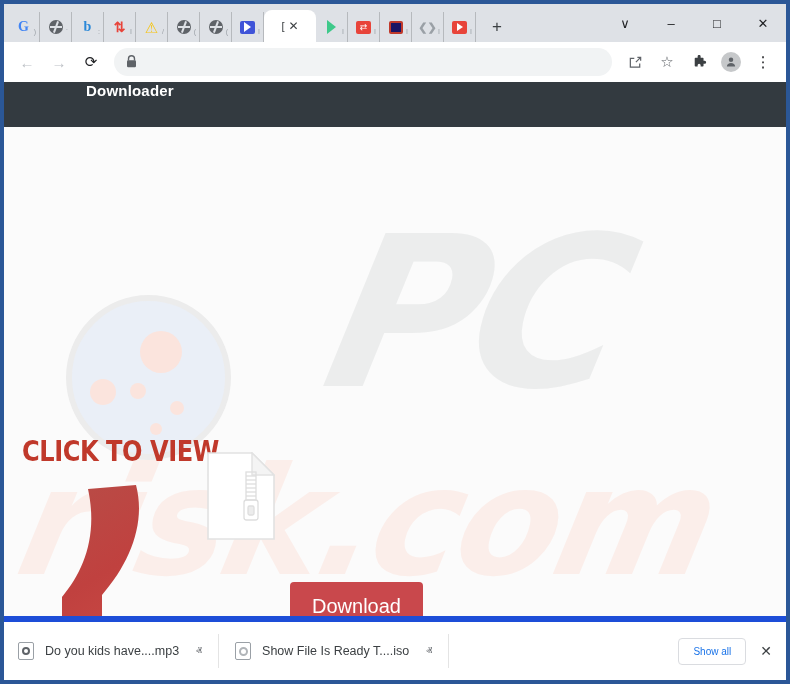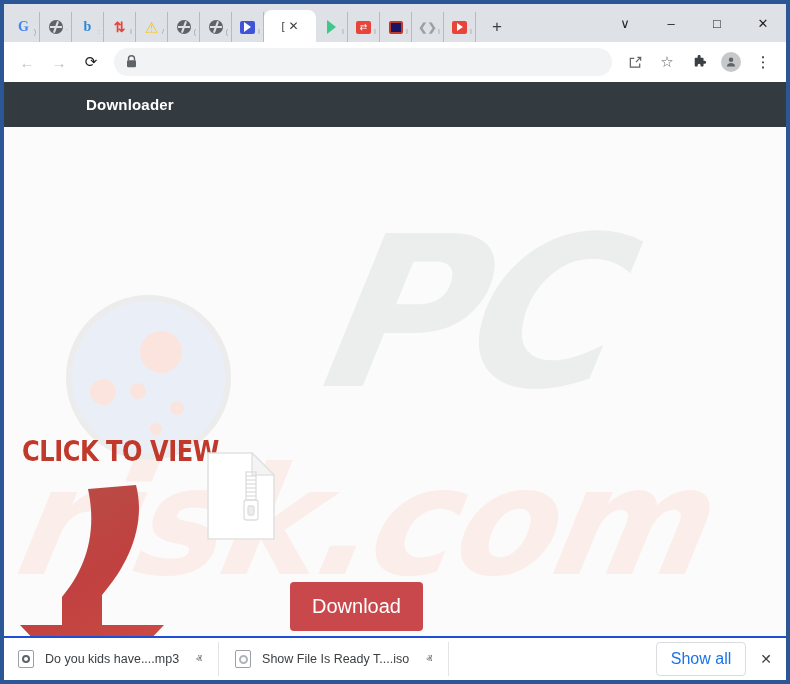--- a/index.html
+++ b/index.html
@@ -98,21 +98,21 @@
   .avatar {
     width: 20px; height: 20px; border-radius: 50%;
     background: #c6c8ca; display:flex; align-items:center;
     justify-content:center; color:#5f6368; font-size:11px;
   }
 
   
   .page { flex: 1; position: relative; overflow: hidden; background: #fbfbfb; }
   .sitehdr {
     height: 45px; background: #333a40;
-    display: flex; align-items: center; padding-left: 82px;
+    display: flex; align-items: flex-start; padding-left: 82px;
   }
   .sitehdr .title {
     color: #fff; font-size: 15px; font-weight: bold;
     letter-spacing: .2px;
   }
   .content { position: relative; height: 464px; background: #fbfbfb; }
 
   .wm { position: absolute; pointer-events: none; user-select: none;
         font-weight: bold; font-style: italic;
         font-family: "DejaVu Sans", sans-serif; }
@@ -160,42 +160,42 @@
     font-family: "Liberation Sans", sans-serif;
   }
   .btn-step {
     background: #fff; color: #4a4a4a; border: 1px solid #c4c4c4;
     padding: 13px 20px; font-size: 16px; border-radius: 4px;
     font-family: "Liberation Sans", sans-serif;
   }
 
   
   .shelf {
-    height: 44px; background: #fff; border-top: 2px solid #1d4ed8;
+    height: 64px; background: #fff; border-top: 6px solid #1d4ed8;
     display: flex; align-items: center; padding: 0 14px; flex: none;
   }
   .ditem {
     display: flex; align-items: center; gap: 11px;
     padding-right: 16px; margin-right: 16px;
     border-right: 1px solid #e4e4e4; height: 34px;
   }
   .ditem .nm { font-size: 12.5px; color: #3c4043; }
   .ditem .cv { font-size: 12px; color: #5f6368; margin-left: 6px; }
   .dico {
     width: 16px; height: 18px; border: 1px solid #9aa0a6;
     border-radius: 2px; background: #fff; position: relative;
     display: flex; align-items: center; justify-content: center;
   }
   .dico .inner { width: 8px; height: 8px; border-radius: 50%;
                  border: 2px solid #5f6368; }
   .dico.doc .inner { width: 9px; height: 9px; border-radius: 50%;
                  border: 2px solid #b0b4b8; }
   .showall {
     margin-left: auto; border: 1px solid #dadce0; border-radius: 4px;
-    padding: 7px 14px; color: #1a73e8; font-size: 16px;
+    padding: 7px 14px; color: #1a73e8; font-size: 10px;
   }
   .shelfx { margin-left: 14px; font-size: 14px; color: #3c4043; }
 </style>
 </head>
 <body>
 
 <div class="window">
 
   <div class="tabstrip">
     <div class="tabs">

